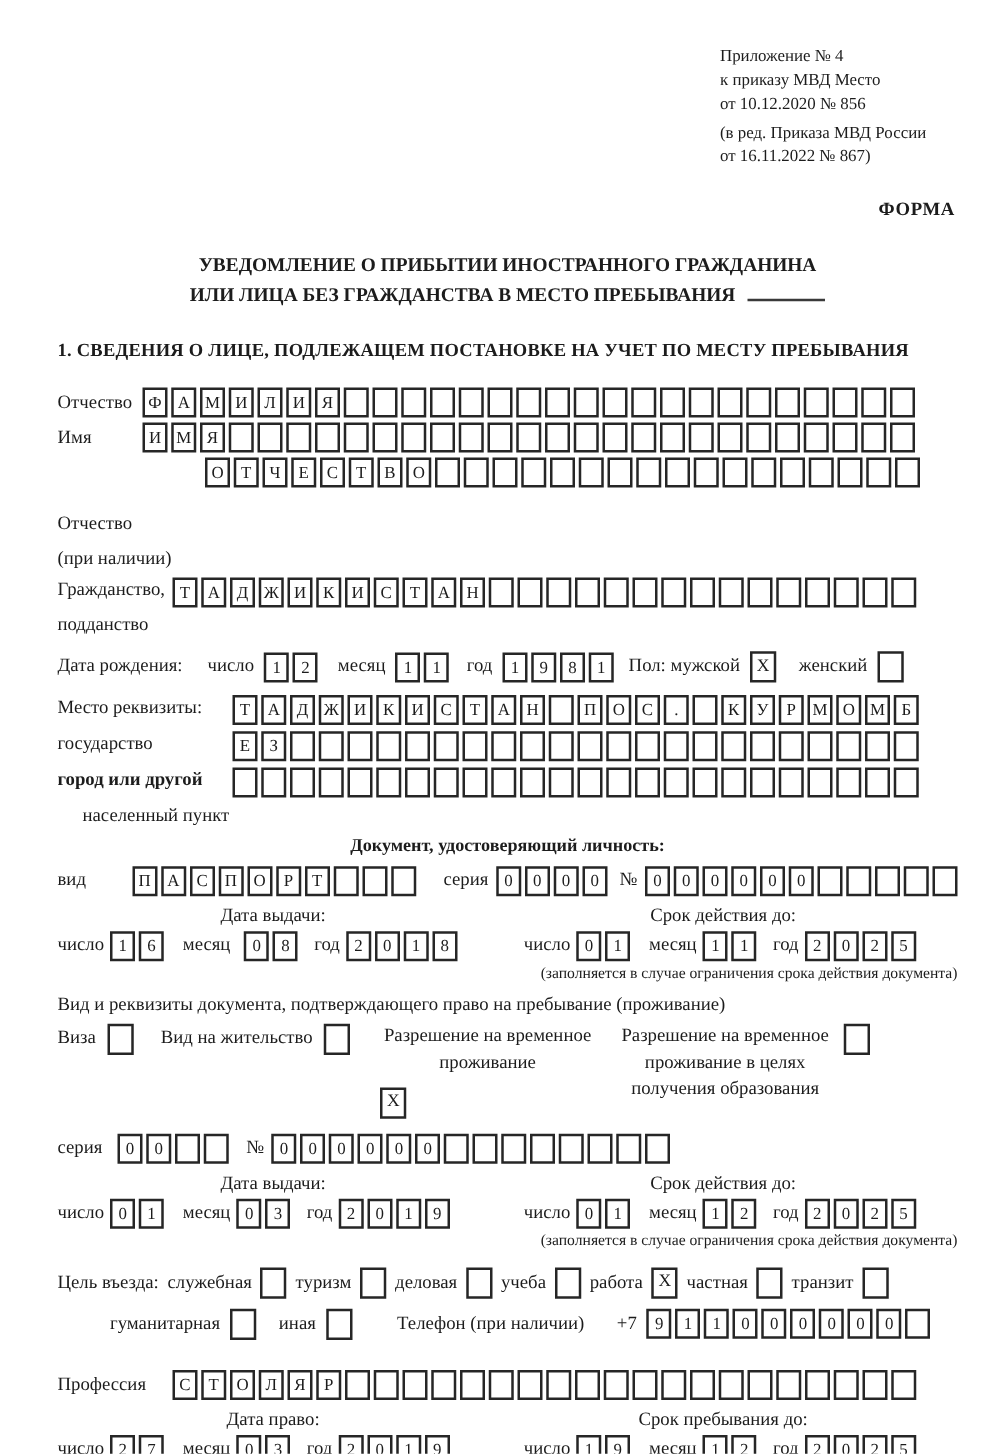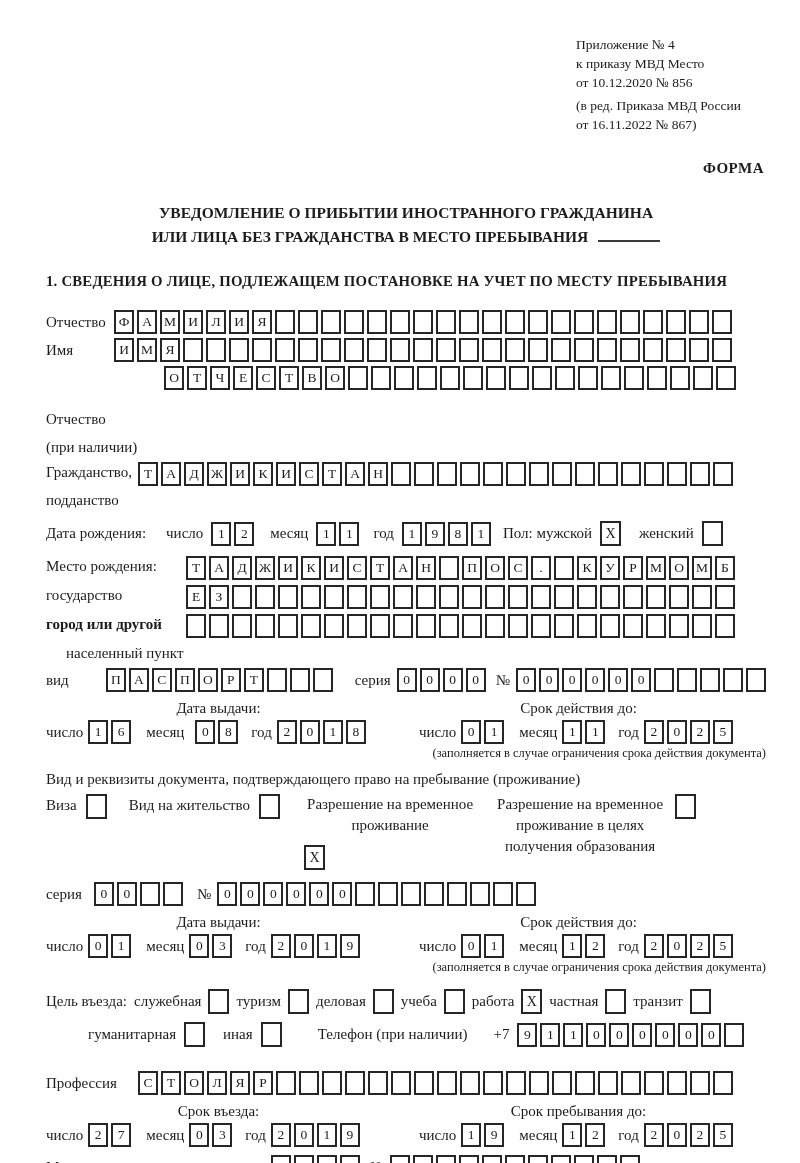--- a/index.html
+++ b/index.html
@@ -232,21 +232,21 @@
         <span class="box">1</span>
       </span>
     <span style="margin-left:4px;">Пол: мужской</span>
     <span class="cbox">X</span>
     <span style="margin-left:10px;">женский</span>
     <span class="cbox"></span>
   </div>
 
   <div class="rep" style="margin-top:10px;">
     <span class="lblcol w140">
-      <div>Место рождения:</div>
+      <div>Место реквизиты:</div>
       <div style="margin-top:8px;">государство</div>
       <div style="margin-top:8px;font-weight:bold;">город или другой</div>
       <div style="margin-top:8px;margin-left:20px;">населенный пункт</div>
     </span>
     <span class="rep-rows">
       <span class="boxes">
           <span class="box">Т</span>
           <span class="box">А</span>
           <span class="box">Д</span>
           <span class="box">Ж</span>
@@ -319,20 +319,21 @@
           <span class="box"></span>
           <span class="box"></span>
           <span class="box"></span>
           <span class="box"></span>
           <span class="box"></span>
           <span class="box"></span>
         </span>
     </span>
   </div>
 
+  <div class="title" style="font-size:14.5px;margin-top:2px;">Документ, удостоверяющий личность:</div>
   <div class="purp" style="margin-top:4px;gap:6px;align-items:center;">
     <span class="lbl" style="width:56px;">вид</span>
     <span class="boxes">
         <span class="box">П</span>
         <span class="box">А</span>
         <span class="box">С</span>
         <span class="box">П</span>
         <span class="box">О</span>
         <span class="box">Р</span>
         <span class="box">Т</span>
@@ -571,21 +572,21 @@
         <span class="box"></span>
         <span class="box"></span>
         <span class="box"></span>
         <span class="box"></span>
         <span class="box"></span>
       </span>
   </div>
 
   <div class="date-pair">
     <div class="dcol1">
-      <div class="date-head">Срок въезда:</div>
+      <div class="date-head">Дата право:</div>
       <div class="date-line">
         <span class="dl">число</span>
         <span class="boxes">
             <span class="box">2</span>
             <span class="box">7</span>
           </span>
         <span class="dl" style="margin-left:10px;">месяц</span>
         <span class="boxes">
             <span class="box">0</span>
             <span class="box">3</span>

